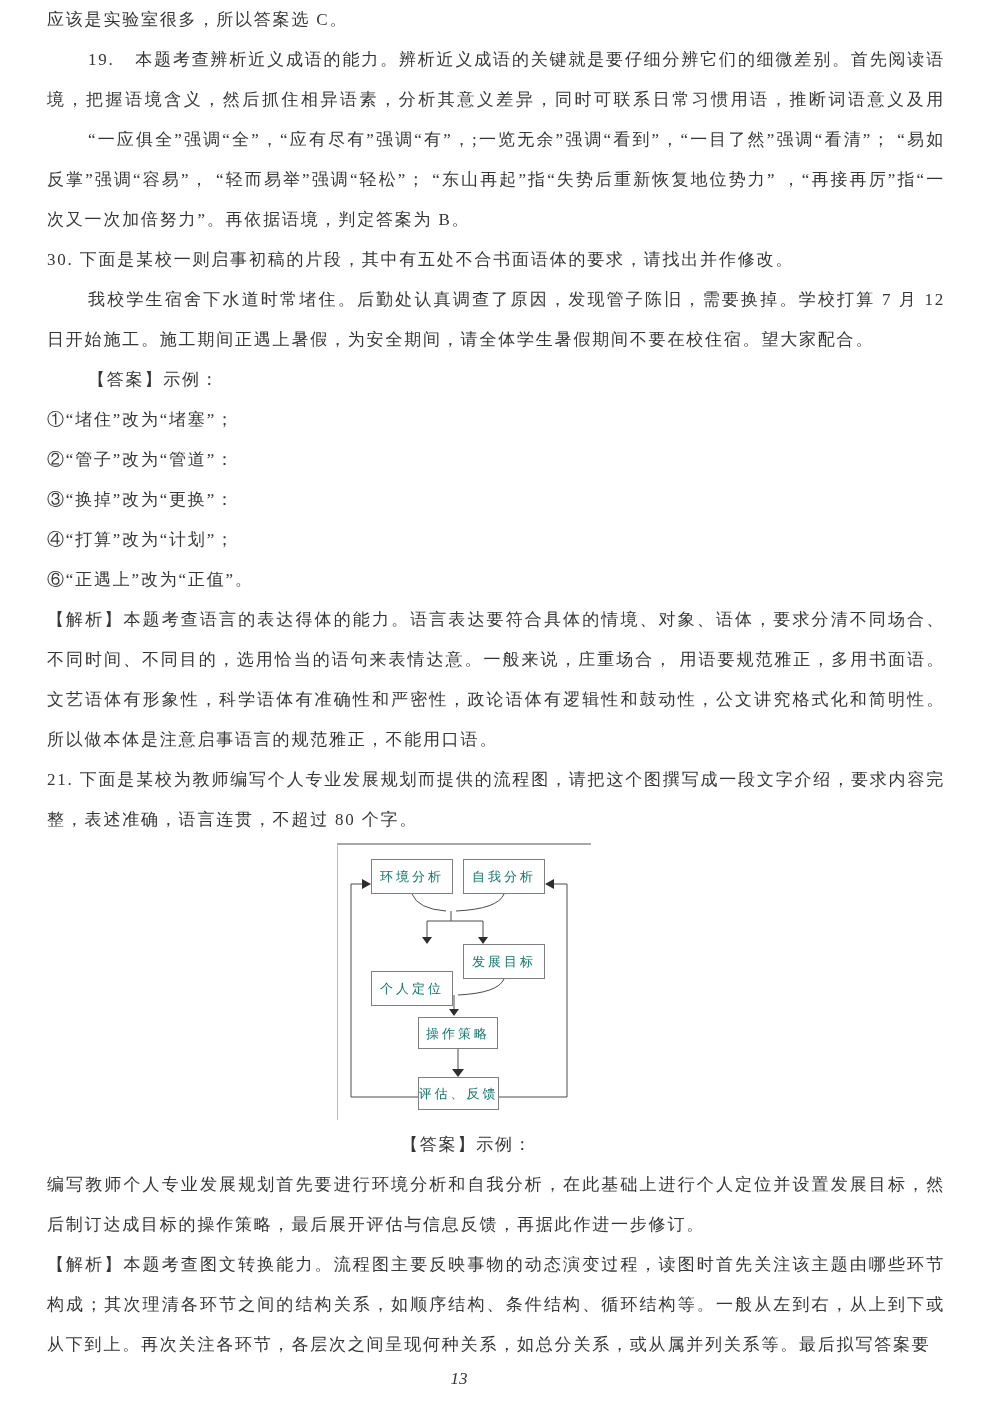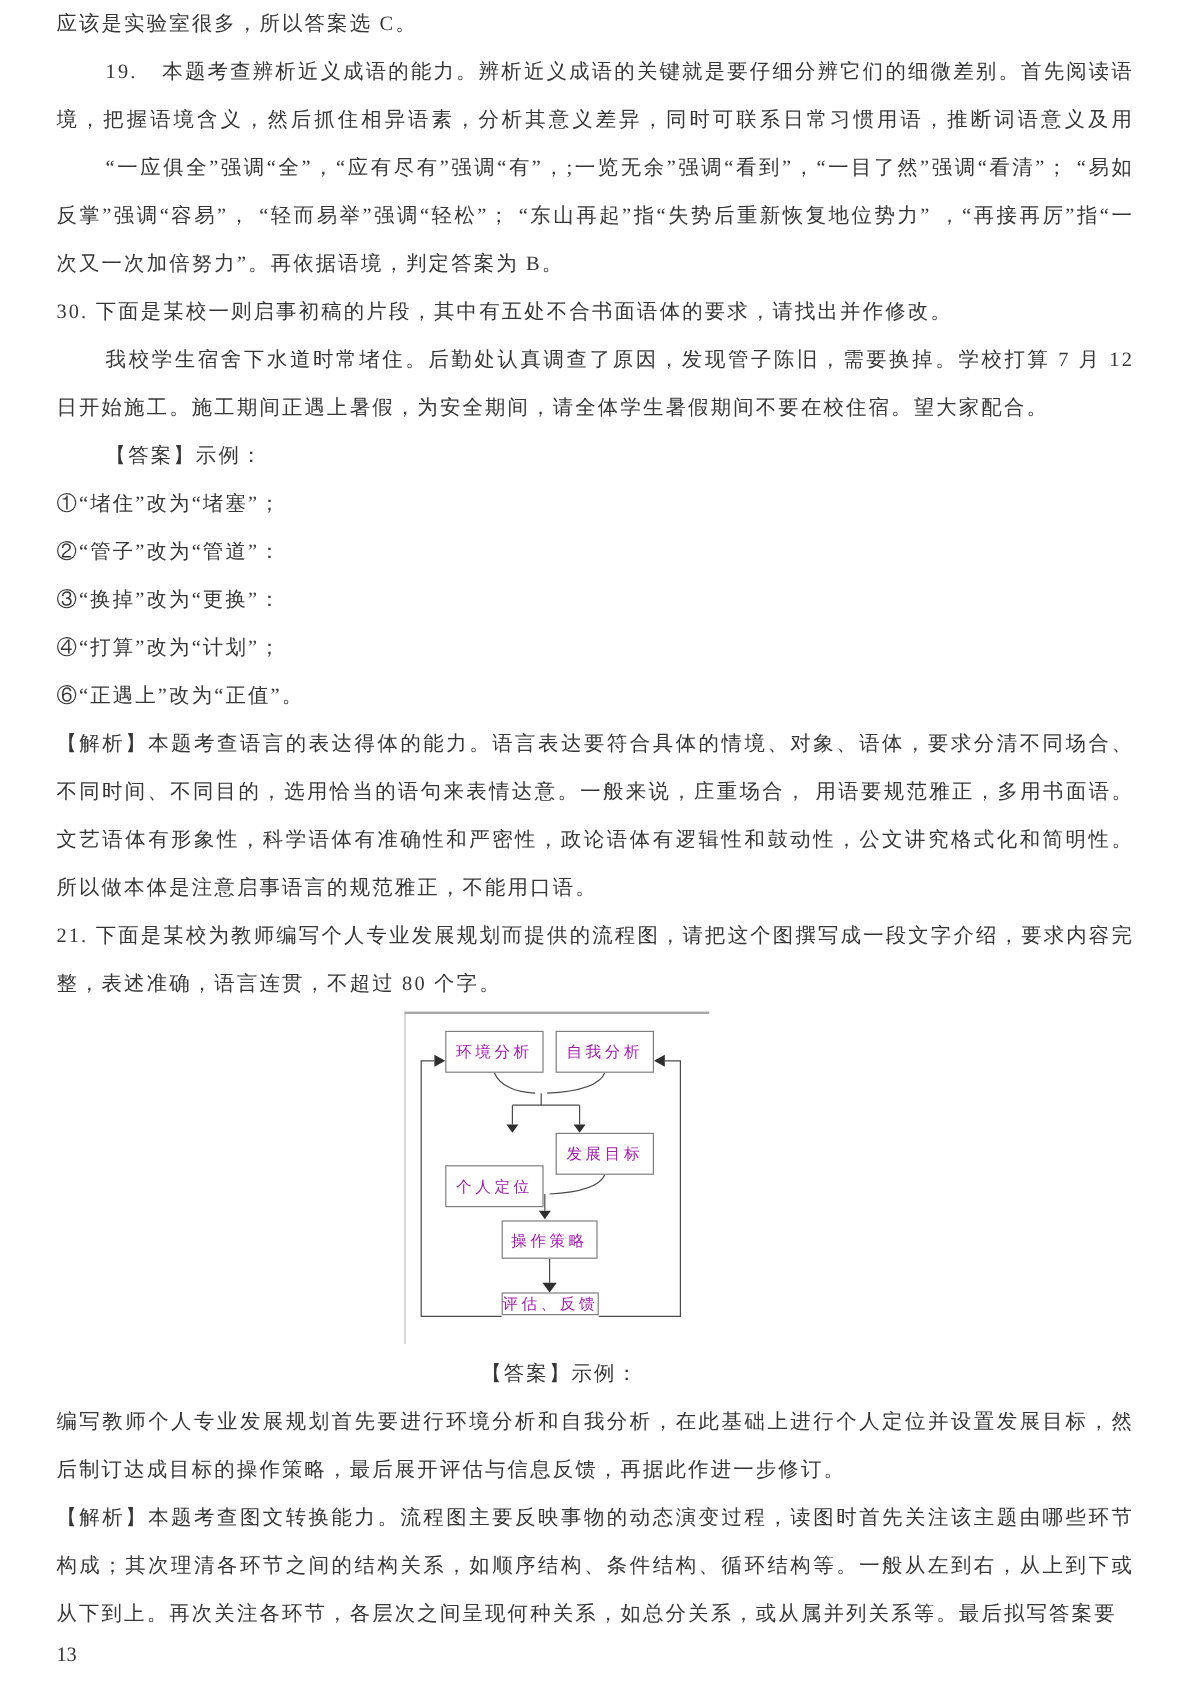--- a/index.html
+++ b/index.html
@@ -7,39 +7,39 @@
     width:992px;height:1403px;box-sizing:border-box;
     padding:0 47px;background:#ffffff;overflow:hidden;
     font-family:"Liberation Serif","DejaVu Serif",serif;
     font-size:17px;line-height:40px;color:#363636;
   }
   p{margin:0;text-align:justify;letter-spacing:1.8px;overflow:hidden;}
   .ind{text-indent:41px;}
   .lh1{height:40px}.lh2{height:80px}.lh3{height:120px}.lh4{height:160px}
   .item{height:40px;}
   .ans2-label{height:40px;margin:5px 0 0 354px;text-align:left;}
-  .pagenum{height:28px;line-height:28px;text-align:left;padding-right:74px;letter-spacing:0;}
+  .pagenum{height:28px;line-height:28px;text-align:center;padding-right:74px;letter-spacing:0;font-style:italic;}
   
   .chart-wrap{
     position:relative;width:254px;height:277px;margin:3px 0 0 290px;
     box-sizing:border-box;border-top:2px solid #a8a8a8;border-left:1px solid #bcbcbc;
     background:#ffffff;
   }
   .chart-svg{position:absolute;left:0;top:0;}
   .node{
     position:absolute;box-sizing:border-box;border:1px solid #7f7f7f;background:#fff;
     display:flex;align-items:center;justify-content:center;
-    font-size:13px;line-height:1;letter-spacing:3px;color:#a21caf;white-space:nowrap;
+    font-size:13px;line-height:1;letter-spacing:3px;color:#0f766e;white-space:nowrap;
   }
   .n-env {left:33px; top:14px; width:82px;height:35px;}
   .n-self{left:125px;top:14px; width:82px;height:35px;text-align:right;}
   .n-pos {left:33px; top:99px; width:82px;height:35px;margin-top:27px;}
   .n-goal{left:125px;top:99px; width:82px;height:35px;}
   .n-str {left:80px; top:172px;width:80px;height:32px;}
-  .n-eval{left:80px; top:232px;width:81px;height:19px;}
+  .n-eval{left:80px; top:232px;width:81px;height:33px;}
 </style>
 </head>
 <body>
 
 <p class="lh1">应该是实验室很多，所以答案选 C。</p>
 <p class="lh2 ind">19.  本题考查辨析近义成语的能力。辨析近义成语的关键就是要仔细分辨它们的细微差别。首先阅读语境，把握语境含义，然后抓住相异语素，分析其意义差异，同时可联系日常习惯用语，推断词语意义及用法。</p>
 <p class="lh3 ind">“一应俱全”强调“全”，“应有尽有”强调“有”，;一览无余”强调“看到”，“一目了然”强调“看清”； “易如反掌”强调“容易”， “轻而易举”强调“轻松”； “东山再起”指“失势后重新恢复地位势力” ，“再接再厉”指“一次又一次加倍努力”。再依据语境，判定答案为 B。</p>
 <p class="lh1">30. 下面是某校一则启事初稿的片段，其中有五处不合书面语体的要求，请找出并作修改。</p>
 <p class="lh2 ind">我校学生宿舍下水道时常堵住。后勤处认真调查了原因，发现管子陈旧，需要换掉。学校打算 7 月 12 日开始施工。施工期间正遇上暑假，为安全期间，请全体学生暑假期间不要在校住宿。望大家配合。</p>
 <p class="lh1 ind">【答案】示例：</p>

